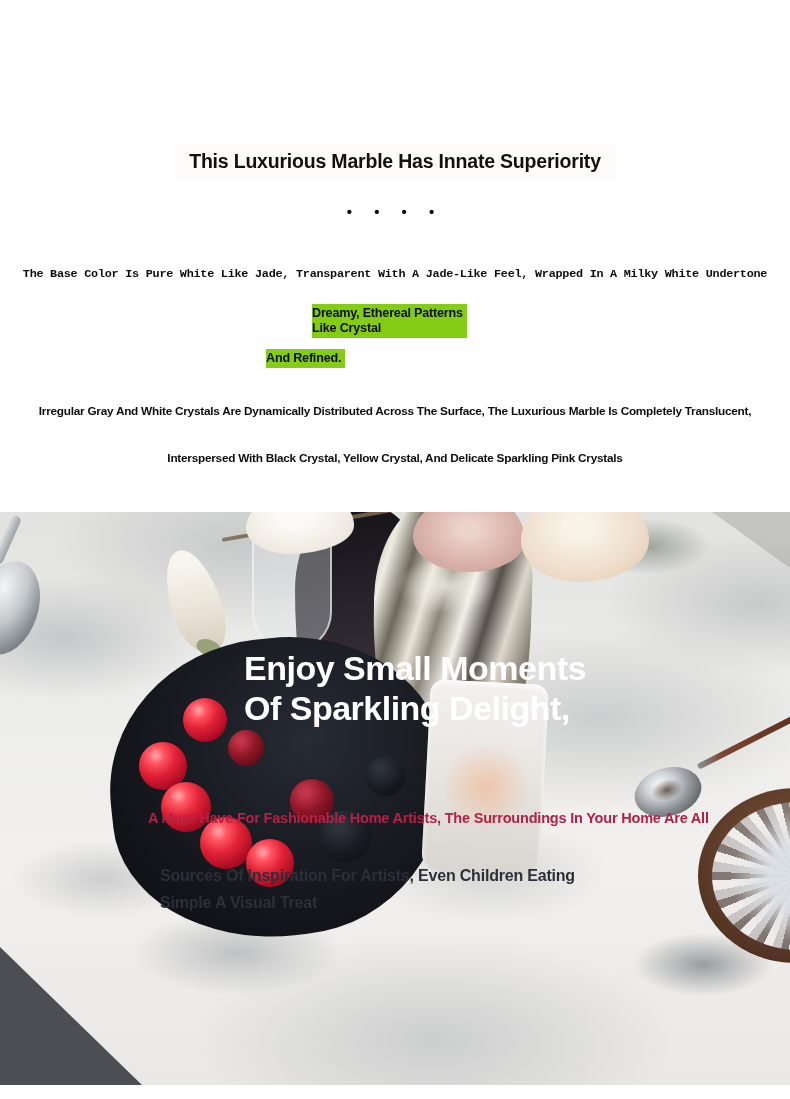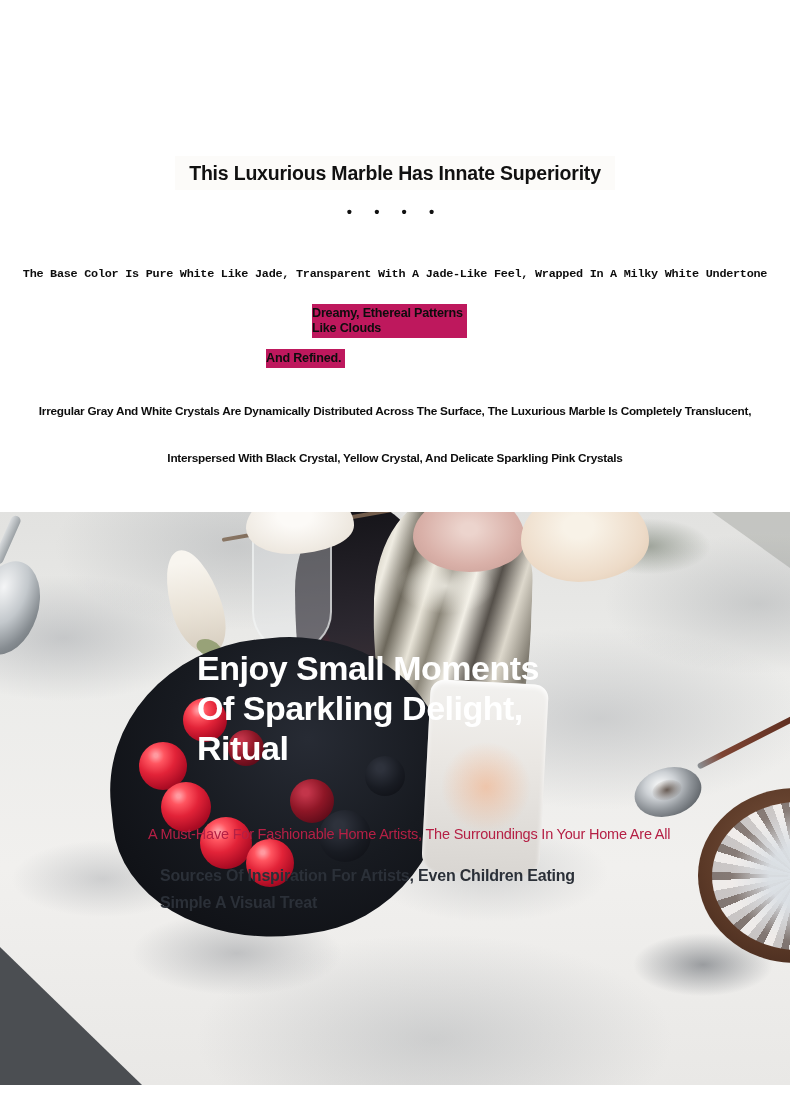--- a/index.html
+++ b/index.html
@@ -7,37 +7,37 @@
   body {
     width:790px; height:1099px; position:relative; overflow:hidden;
     font-family:"Liberation Sans", sans-serif; color:#0d0d0d;
   }
   .page { position:absolute; inset:0; background:#ffffff; }
 
   
   .intro { position:absolute; left:0; top:0; width:790px; height:512px; background:#ffffff; }
   .title {
     position:absolute; top:150px; left:0; width:100%; text-align:center;
-    font-size:19.5px; font-weight:bold; letter-spacing:-0.2px; color:#111;margin-top:12px;
+    font-size:19.5px; font-weight:bold; letter-spacing:-0.2px; color:#111;
   }
   .title span { background:#fcfbf9; padding:6px 14px; }
   .dots {
     position:absolute; top:203px; left:0; width:100%; text-align:center;
     font-size:15px; font-weight:bold; letter-spacing:9px; color:#111;
   }
   .line {
     position:absolute; left:0; width:100%; text-align:center;
     font-size:11.8px; font-weight:bold; letter-spacing:-0.25px; color:#0d0d0d;
   }
   .line1 { top:267px;font-family:Liberation Mono, monospace; }
   .line4 { top:404px; }
   .line5 { top:451px;text-align:center; }
   .block {
     position:absolute; font-size:12.6px; font-weight:bold; letter-spacing:-0.2px;
-    line-height:14.8px; color:#0d0d0d; background:#be185d; padding:2px 4px 2px 0;
+    line-height:14.8px; color:#0d0d0d; background:#84cc16; padding:2px 4px 2px 0;
   }
   .block2 { left:312px; top:304px; }
   .block3 { left:266px; top:349px; }
 
   
   .photo {
     position:absolute; left:0; top:512px; width:790px; height:573px; overflow:hidden;
     background:
       radial-gradient(ellipse 90px 40px at 82% 6%, rgba(100,110,95,.55), transparent 70%),
       radial-gradient(ellipse 100px 45px at 89% 79%, rgba(70,76,84,.5), transparent 70%),
@@ -186,40 +186,40 @@
       radial-gradient(circle at 50% 50%, rgba(219,224,229,.95) 0 26%, rgba(255,255,255,0) 58%),
       repeating-conic-gradient(rgba(255,255,255,.9) 0deg 7deg, rgba(160,168,175,.55) 7deg 13deg, rgba(228,232,236,.8) 13deg 20deg);
   }
 
   
   .hero-heading {
     left:197px; top:136px; color:#ffffff; font-weight:bold;
     font-size:34px; line-height:40px; letter-spacing:-0.5px; z-index:6;
   }
   .hero-red {
-    left:148px; top:314px; white-space:nowrap;
-    font-size:14.5px; font-weight:normal; letter-spacing:-0.2px; z-index:6;text-align:center;
+    left:148px; top:298px; white-space:nowrap;
+    font-size:14.5px; font-weight:bold; letter-spacing:-0.2px; z-index:6;text-align:center;
   }
   .hero-dark {
     left:160px; top:350px; font-size:16px; line-height:27px;
     font-weight:bold; letter-spacing:-0.2px; z-index:6;
   }
 </style>
 </head>
 <body>
 
 <div class="page">
 
   <section class="intro">
     <h1 class="title"><span>This Luxurious Marble Has Innate Superiority</span></h1>
     <div class="dots"><span>• • • •</span></div>
     <p class="line line1">The Base Color Is Pure White Like Jade, Transparent With A Jade-Like Feel, Wrapped In A Milky White Undertone</p>
     <div class="block block2">
       <p>Dreamy, Ethereal Patterns</p>
-      <p>Like Clouds</p>
+      <p>Like Crystal</p>
     </div>
     <div class="block block3">
       <p>And Refined.</p>
     </div>
     <p class="line line4">Irregular Gray And White Crystals Are Dynamically Distributed Across The Surface, The Luxurious Marble Is Completely Translucent,</p>
     <p class="line line5">Interspersed With Black Crystal, Yellow Crystal, And Delicate Sparkling Pink Crystals</p>
   </section>
 
   <section class="photo">
     <div class="wedge-topright"></div>
@@ -256,24 +256,23 @@
     <div class="candle"></div>
     <div class="candle-glow"></div>
 
     <div class="spoon-right-handle"></div>
     <div class="spoon-right-bowl"></div>
     <div class="spoon-right-reflection"></div>
 
     <div class="charger"></div>
     <div class="crystal"></div>
 
-    <div class="hero-heading" style="color: rgb(255, 255, 255);">
+    <div class="hero-heading" style="color: rgb(255, 255, 255); margin-left: 47px;">
       <div>Enjoy Small Moments</div>
       <div>Of Sparkling Delight,</div>
-      <div>Ritual</div>
     </div>
     <p class="hero-red" id="hero-red" style="color: rgb(181, 32, 69);">A Must-Have For Fashionable Home Artists, The Surroundings In Your Home Are All</p>
     <div class="hero-dark" id="hero-dark" style="color: rgb(43, 48, 56);">
       <div>Sources Of Inspiration For Artists, Even Children Eating</div>
       <div>Simple A Visual Treat</div>
     </div>
   </section>
 
 </div>
 

